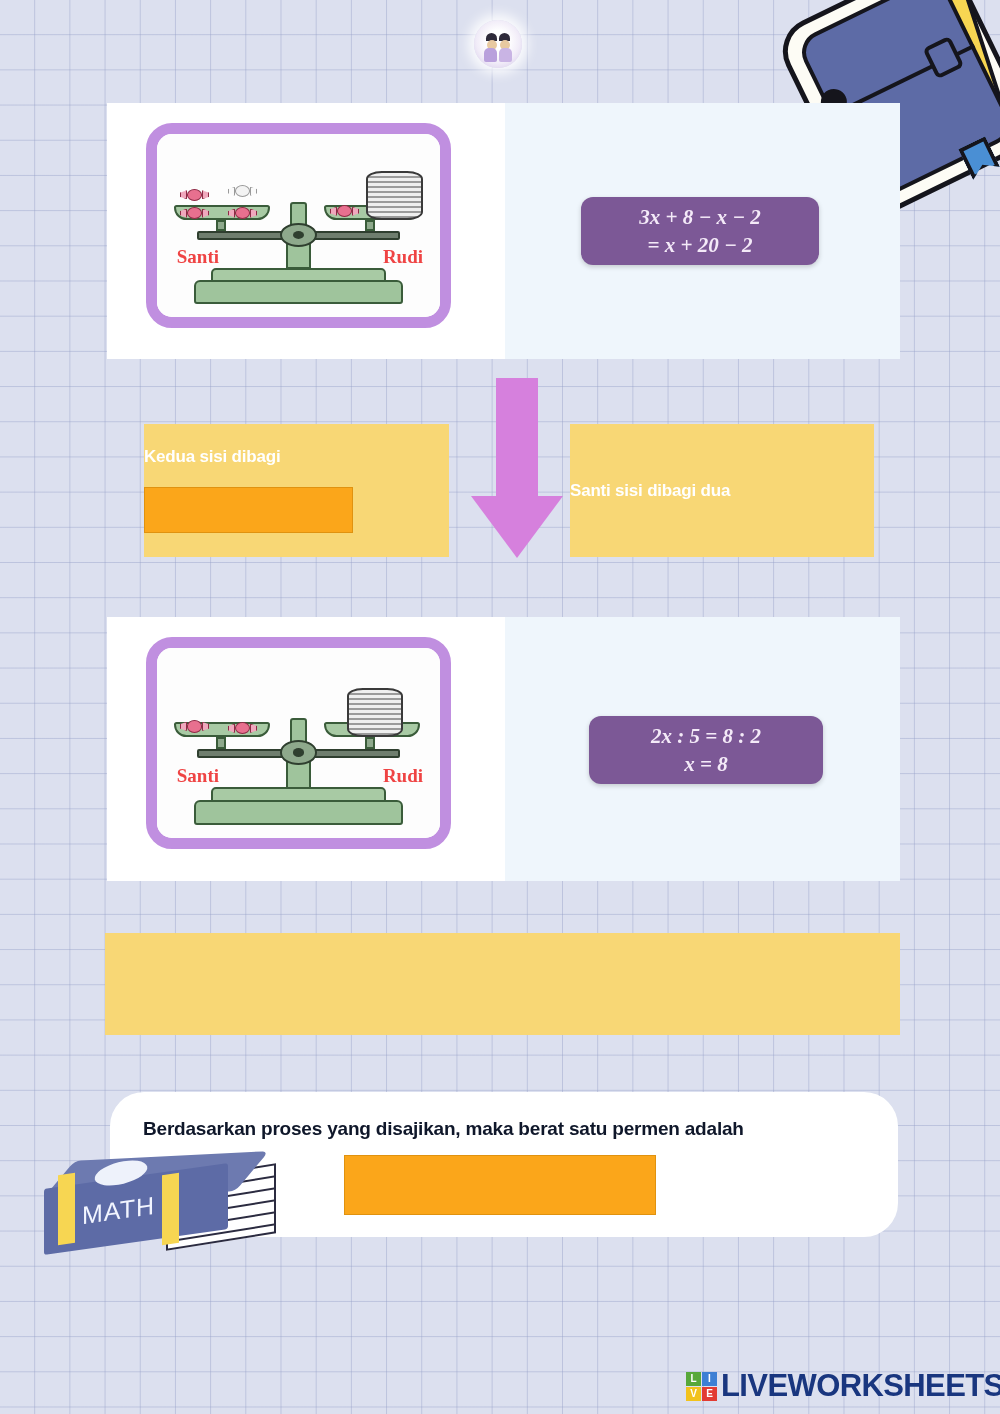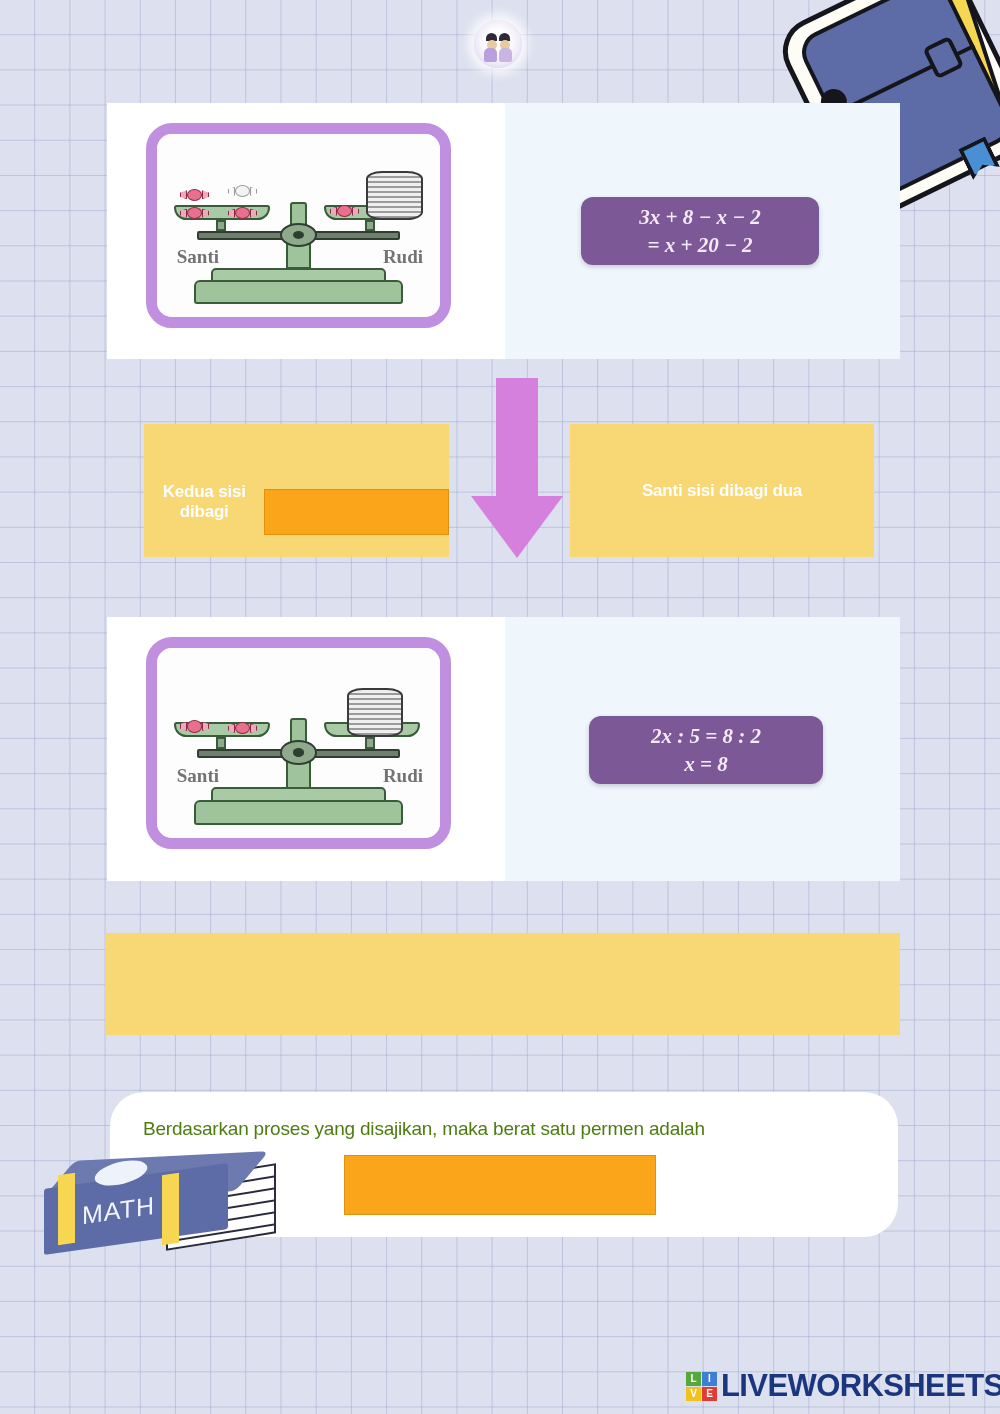--- a/index.html
+++ b/index.html
@@ -202,21 +202,21 @@
     position: absolute; height: 8%;
     background: #a8caa4; border: 2px solid #3a5c3a;
     border-radius: 3px 3px 14px 14px;
   }
   .panstem {
     position: absolute; width: 3.5%; height: 6%;
     background: #8ea98c; border: 2px solid #3a5c3a;
   }
   .name-label {
     position: absolute;
-    color: #737373; font-weight: 700;
+    color: #ef4444; font-weight: 700;
     font-family: "Liberation Serif", serif;
   }
 
   .candy { position: absolute; width: 10.5%; height: 6.5%; }
   .candy .core {
     position: absolute; left: 24%; top: 0; width: 52%; height: 100%;
     background: #e8708f; border: 1.6px solid #8d2a45; border-radius: 50%;
   }
   .candy .wl, .candy .wr {
     position: absolute; top: 12%; width: 26%; height: 76%;
@@ -246,22 +246,22 @@
     line-height: 1.35;
     box-shadow: 0 2px 5px rgba(0,0,0,0.18);
   }
   .eqbox .ln { white-space: pre; }
 
   .yellowbox {
     position: absolute;
     background: #f8d775;
     color: #ffffff;
     font-weight: 700;
-    display: flex; flex-direction: row;
-    align-items: center; justify-content: center;
+    display: flex; flex-direction: column;
+    align-items: flex-start; justify-content: center;
     text-align: center;
     letter-spacing: -0.2px;
   }
 
   .answerbox {
     background: #fba61a;
     border: 1px solid #e0920f;
   }
 
   .arrow-down { position: absolute; }
@@ -275,22 +275,22 @@
     clip-path: polygon(0 0, 100% 0, 50% 100%);
   }
 
   .whitecard {
     position: absolute;
     background: #ffffff;
     border-radius: 34px;
   }
   .card-text {
     position: absolute;
-    color: #4d7c0f;
-    font-weight: 400;
+    color: #0f172a;
+    font-weight: 700;
     font-size: 19px;
     letter-spacing: -0.2px;
   }
 
   .lw-logo {
     position: absolute; left: 686px; top: 1368px;
     display: flex; align-items: center; gap: 4px;
   }
   .lw-grid {
     display: grid;

